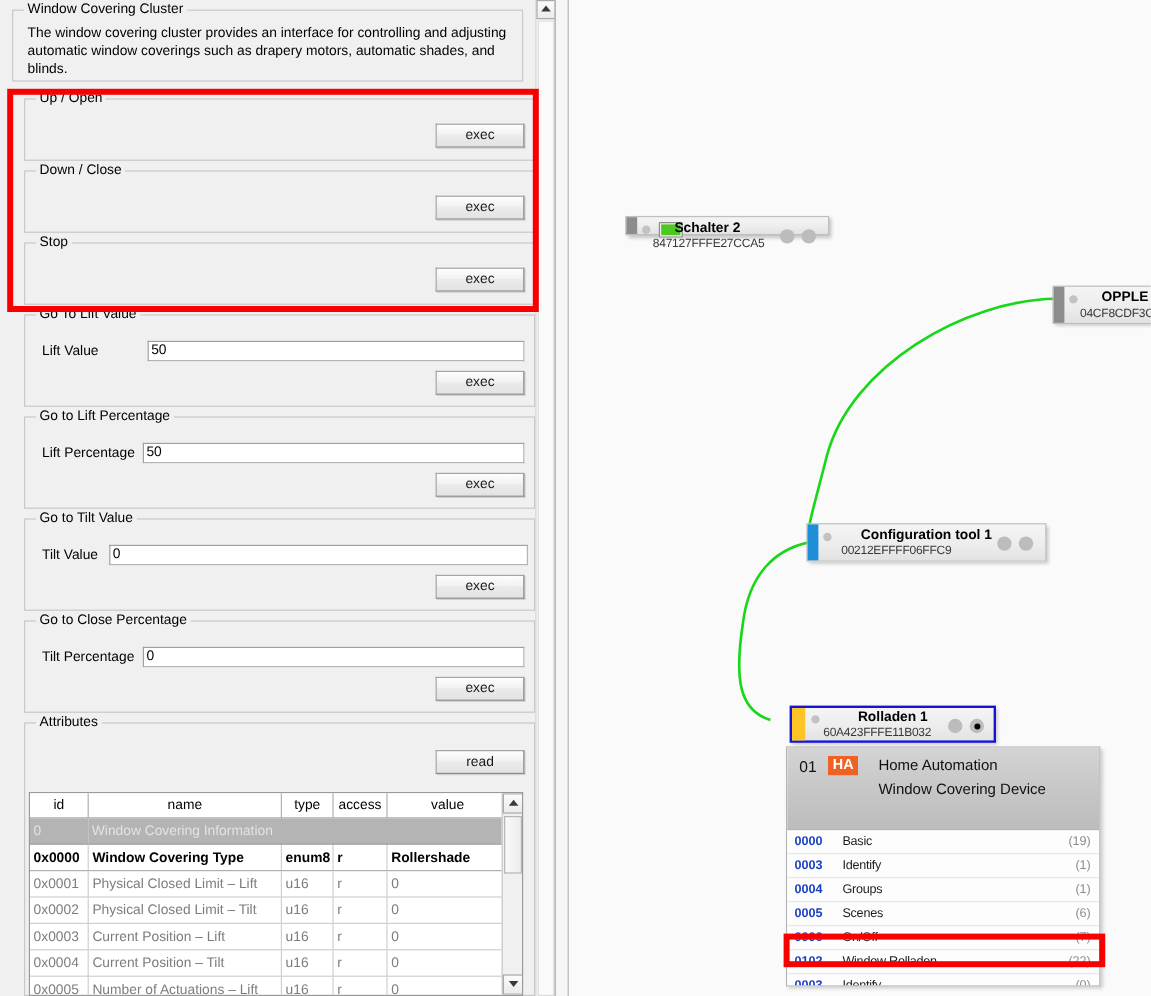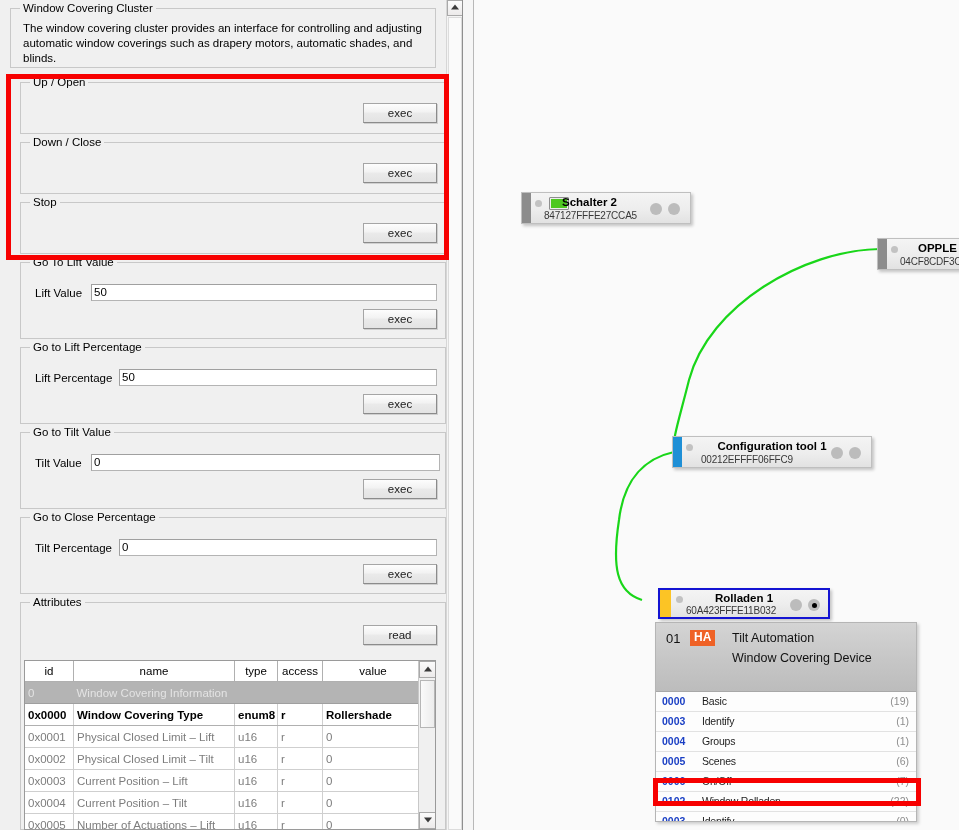--- a/index.html
+++ b/index.html
@@ -406,21 +406,21 @@
       <div class="exec-btn" style="right:8px; top:20px;">exec</div>
     </div>
 
     <div class="groupbox" style="position:absolute; left:10px; top:202px; width:426px; height:52px;">
       <span class="gb-title">Stop</span>
       <div class="exec-btn" style="right:8px; top:20px;">exec</div>
     </div>
 
     <div class="groupbox" style="position:absolute; left:10px; top:262px; width:426px; height:77px;">
       <span class="gb-title">Go To Lift Value</span>
-      <div class="field-row" style="left:14px; top:21px; right:8px;">
+      <div class="field-row" style="left:14px; top:21px; right:8px;gap:32px;">
         <span class="field-label" style="width:52px;">Lift Value</span>
         <span class="field-input" style="flex:1; margin-left:4px;">50</span>
       </div>
       <div class="exec-btn" style="right:8px; top:46px;">exec</div>
     </div>
 
     <div class="groupbox" style="position:absolute; left:10px; top:347px; width:426px; height:77px;">
       <span class="gb-title">Go to Lift Percentage</span>
       <div class="field-row" style="left:14px; top:21px; right:8px;">
         <span class="field-label" style="width:80px;">Lift Percentage</span>
@@ -539,21 +539,21 @@
 
 <div id="graph-panel">
 
   <svg id="graph-svg" viewBox="0 0 485 830">
 
     <path id="link-opple" d="M 406 249 C 330 250 235 305 215 380 C 205 420 198 440 200 451" fill="none" stroke="#19d619" stroke-width="2.2"></path>
 
     <path id="link-rolladen" d="M 200 452 C 172 458 150 478 145 520 C 138 566 142 592 168 600" fill="none" stroke="#19d619" stroke-width="2.2"></path>
   </svg>
 
-  <div class="node" style="left:47px; top:192px; width:170px; height:32px;">
+  <div class="node" style="left:47px; top:180px; width:170px; height:16px;">
     <div class="edge-bar" style="background:#8c8c8c;"></div>
     <div class="dot" style="left:13px; top:7px;"></div>
     <div class="dev-icon"></div>
     <div class="node-title" style="left:40px; text-align:left;">Schalter 2</div>
     <div class="node-sub">847127FFFE27CCA5</div>
     <div class="dot big" style="right:28px; top:10px;"></div>
     <div class="dot big" style="right:10px; top:10px;"></div>
   </div>
 
   <div class="node" style="left:403px; top:238px; width:170px; height:32px;">
@@ -578,21 +578,21 @@
     <div class="node-title" style="top:2px;">Rolladen 1</div>
     <div class="node-sub" style="top:15px; left:26px;">60A423FFFE11B032</div>
     <div class="dot big" style="right:26px; top:9px;"></div>
     <div class="dot big filled" style="right:8px; top:9px;"></div>
   </div>
 
   <div id="cluster-panel">
     <div id="cluster-header">
       <span class="ep-num">01</span>
       <span class="ha-badge">HA</span>
-      <span class="profile-name">Tilt Automation</span>
+      <span class="profile-name">Home Automation</span>
       <span class="device-name">Window Covering Device</span>
     </div>
     <div id="cluster-list">
         <div class="cluster-row">
           <span class="cl-id">0000</span>
           <span class="cl-name">Basic</span>
           <span class="cl-count">(19)</span>
         </div>
         <div class="cluster-row">
           <span class="cl-id">0003</span>

